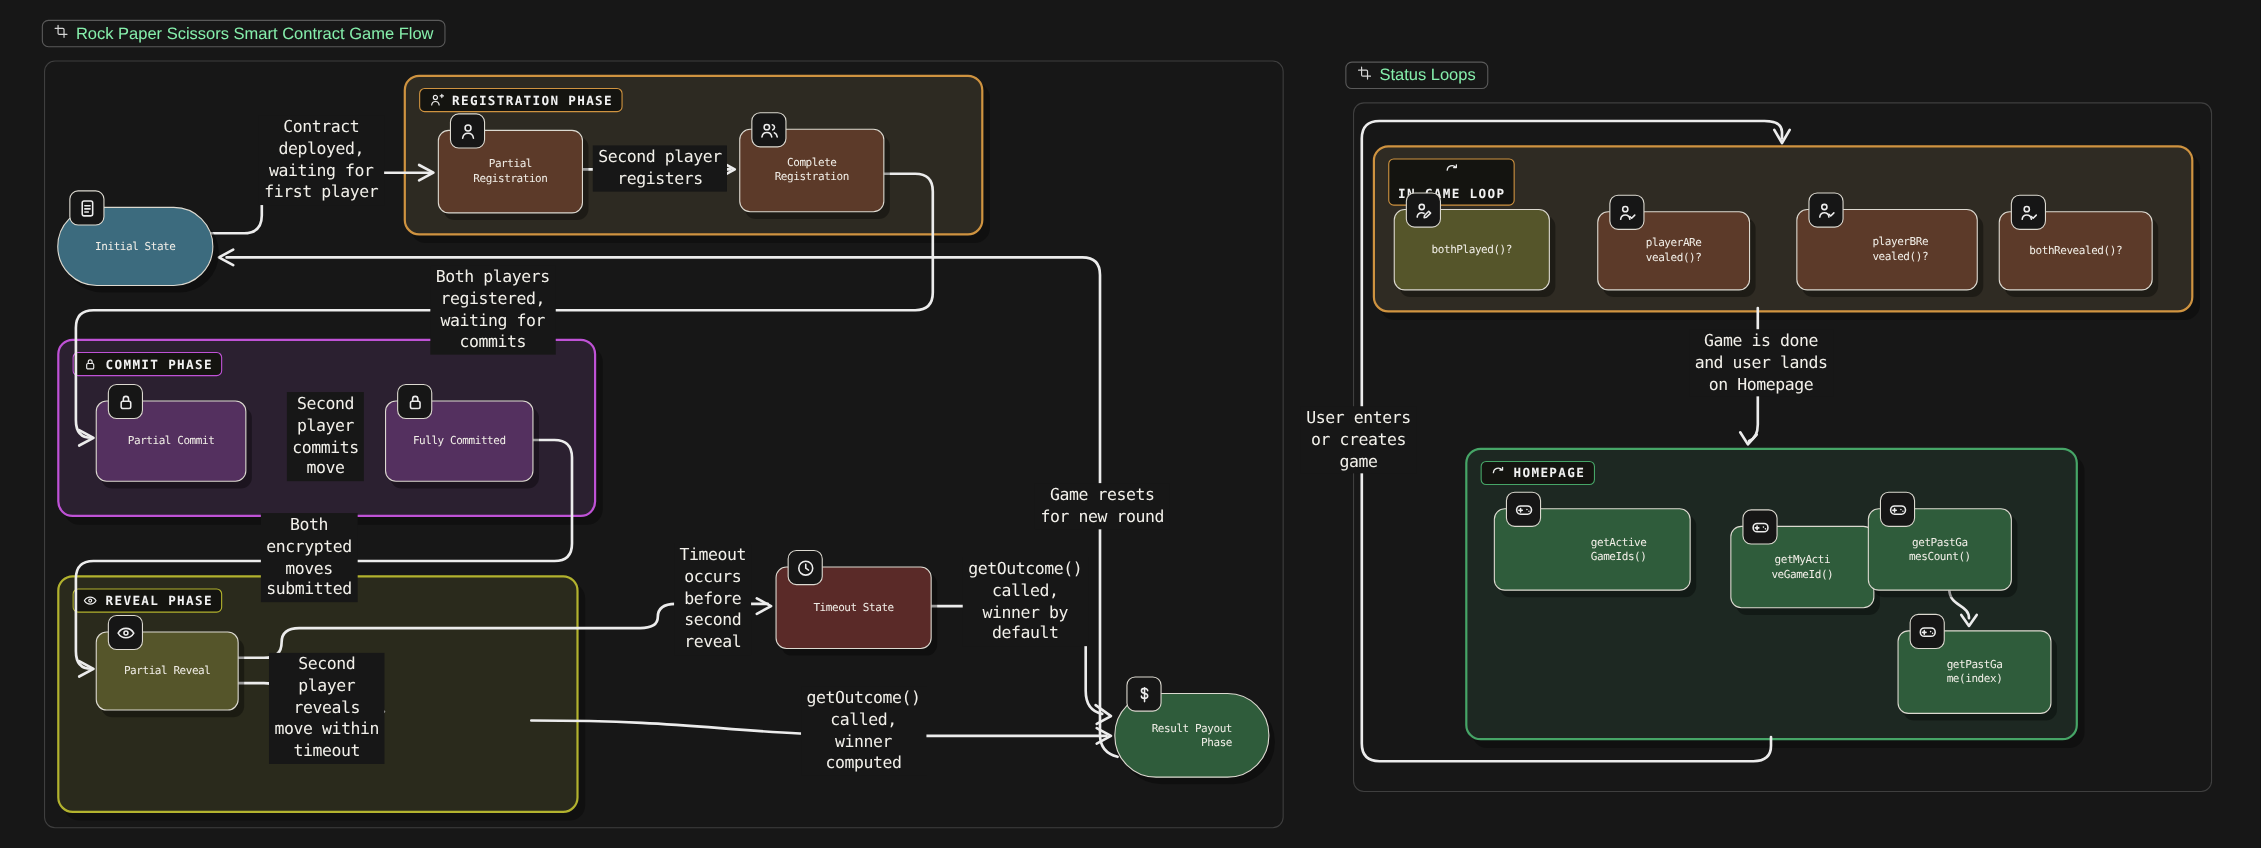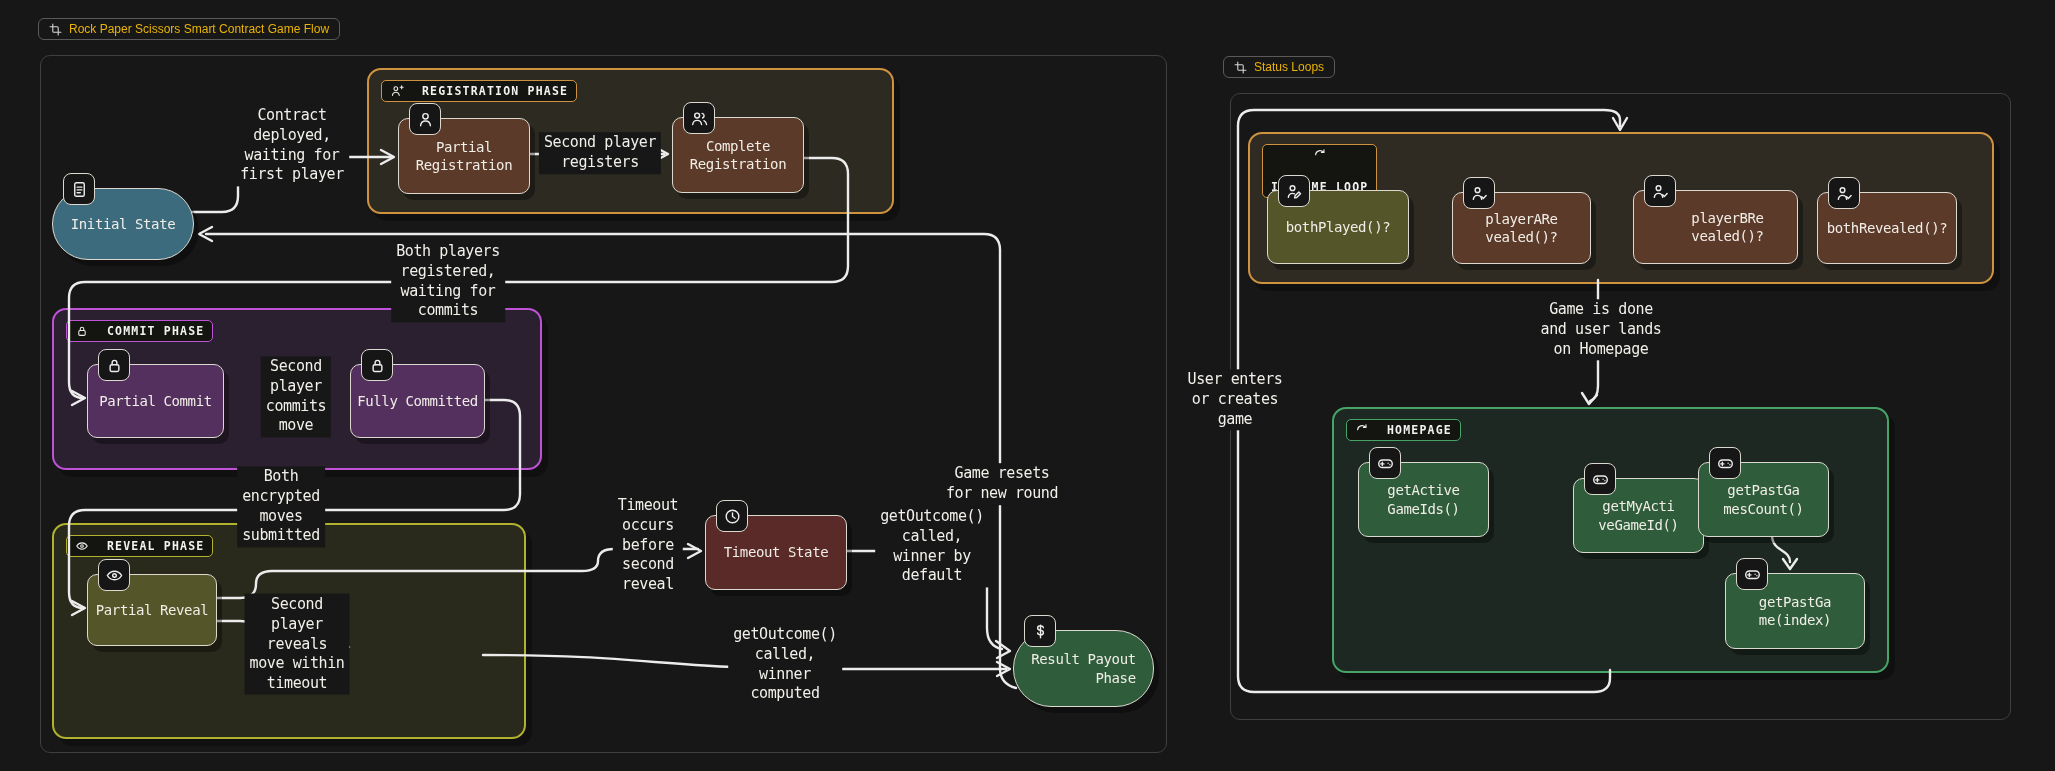--- a/index.html
+++ b/index.html
@@ -1,34 +1,34 @@
 <!DOCTYPE html>
 <html><head>
 <meta charset="utf-8">
 <style>
   html,body{margin:0;padding:0;background:#101010;}
   #canvas{position:relative;width:2055px;height:771px;background:#171717;overflow:hidden;
           font-family:"DejaVu Sans Mono",monospace;color:#f1eee7;}
   .frame{position:absolute;border:1.5px solid #3f3f3f;border-radius:10px;z-index:0;}
-  .frame-title{position:absolute;display:inline-flex;align-items:center;gap:7px;
+  .frame-title{position:absolute;display:inline-flex;align-items:flex-start;gap:7px;
           padding:3px 10px;border:1px solid #5a5a5a;border-radius:6px;background:#171717;
-          font-family:"Liberation Sans",sans-serif;font-size:12px;color:#eab308;z-index:6;white-space:nowrap;}
+          font-family:"Liberation Sans",sans-serif;font-size:15px;color:#86efac;z-index:6;white-space:nowrap;}
   .container{position:absolute;border-radius:14px;border:2px solid;z-index:1;
           box-shadow:6px 7px 0 rgba(0,0,0,.30);}
   .c-reg{border-color:#cf9340;background:#2d2a22;}
   .c-commit{border-color:#bf52d6;background:#2b2030;}
   .c-reveal{border-color:#b2b22e;background:#2a2a1c;}
   .c-loop{border-color:#cf9340;background:#2f2b23;}
   .c-home{border-color:#46a567;background:#1d2822;}
-  .phase-label{position:absolute;left:12px;top:10px;display:inline-flex;align-items:center;gap:18px;
+  .phase-label{position:absolute;left:12px;top:10px;display:inline-flex;align-items:center;gap:7px;
           padding:3px 8px;border:1.5px solid;border-radius:5px;background:#141410;
           font-size:11.5px;font-weight:bold;letter-spacing:1.2px;color:#f2f2f2;white-space:nowrap;z-index:2;}
   .node{position:absolute;display:flex;align-items:center;justify-content:center;text-align:center;
           border:1.8px solid #dcd9d0;border-radius:10px;box-shadow:5px 6px 0 rgba(0,0,0,.35);
-          font-size:14px;letter-spacing:-.4px;line-height:1.3;white-space:pre-line;z-index:4;}
+          font-size:10px;letter-spacing:-.4px;line-height:1.3;white-space:pre-line;z-index:4;}
   .pill{border-radius:38px;text-align:right;}
   .n-brown{background:#5c3a29;}
   .n-purple{background:#54305f;}
   .n-olive{background:#55552a;}
   .n-teal{background:#3c6b7e;}
   .n-red{background:#5a2a28;}
   .n-green{background:#2f5c3b;}
   .chip{position:absolute;left:10px;top:-16px;width:30px;height:30px;border:1.8px solid #dcd9d0;
           border-radius:8px;background:#161616;display:flex;align-items:center;justify-content:center;}
   .elabel{position:absolute;transform:translate(-50%,-50%);text-align:center;background:#171717;
@@ -227,21 +227,21 @@
 second
 reveal</div>
   <div class="elabel" style="left:932px;top:547px;">getOutcome()
 called,
 winner by
 default</div>
   <div class="elabel" style="left:785px;top:665px;">getOutcome()
 called,
 winner
 computed</div>
-  <div class="elabel" style="left:1002px;top:460px;margin-top:24px;">Game resets
+  <div class="elabel" style="left:1002px;top:460px;">Game resets
 for new round</div>
   <div class="elabel" style="left:1235px;top:400px;">User enters
 or creates
 game</div>
   <div class="elabel" style="left:1601px;top:330px;">Game is done
 and user lands
 on Homepage</div>
 
   <div class="node pill n-teal" style="left:52px;top:188px;width:140px;height:70px;">
     <div class="chip"><svg class="icon" width="19" height="19" viewBox="0 0 24 24">
@@ -326,21 +326,21 @@
 vealed()?</span>
   </div>
 
   <div class="node n-brown" style="left:1817px;top:192px;width:138px;height:70px;">
     <div class="chip"><svg class="icon" width="19" height="19" viewBox="0 0 24 24">
           <use href="#i-user-check"></use>
         </svg></div>
     <span>bothRevealed()?</span>
   </div>
 
-  <div class="node n-green" style="left:1358px;top:462px;width:129px;height:73px;">
+  <div class="node n-green" style="left:1358px;top:462px;width:129px;height:73px;padding-left:48px;">
     <div class="chip"><svg class="icon" width="19" height="19" viewBox="0 0 24 24">
           <use href="#i-gamepad"></use>
         </svg></div>
     <span>getActive
 GameIds()</span>
   </div>
 
   <div class="node n-green" style="left:1528px;top:478px;width:129px;height:73px;margin-left:45px;">
     <div class="chip"><svg class="icon" width="19" height="19" viewBox="0 0 24 24">
           <use href="#i-gamepad"></use>

